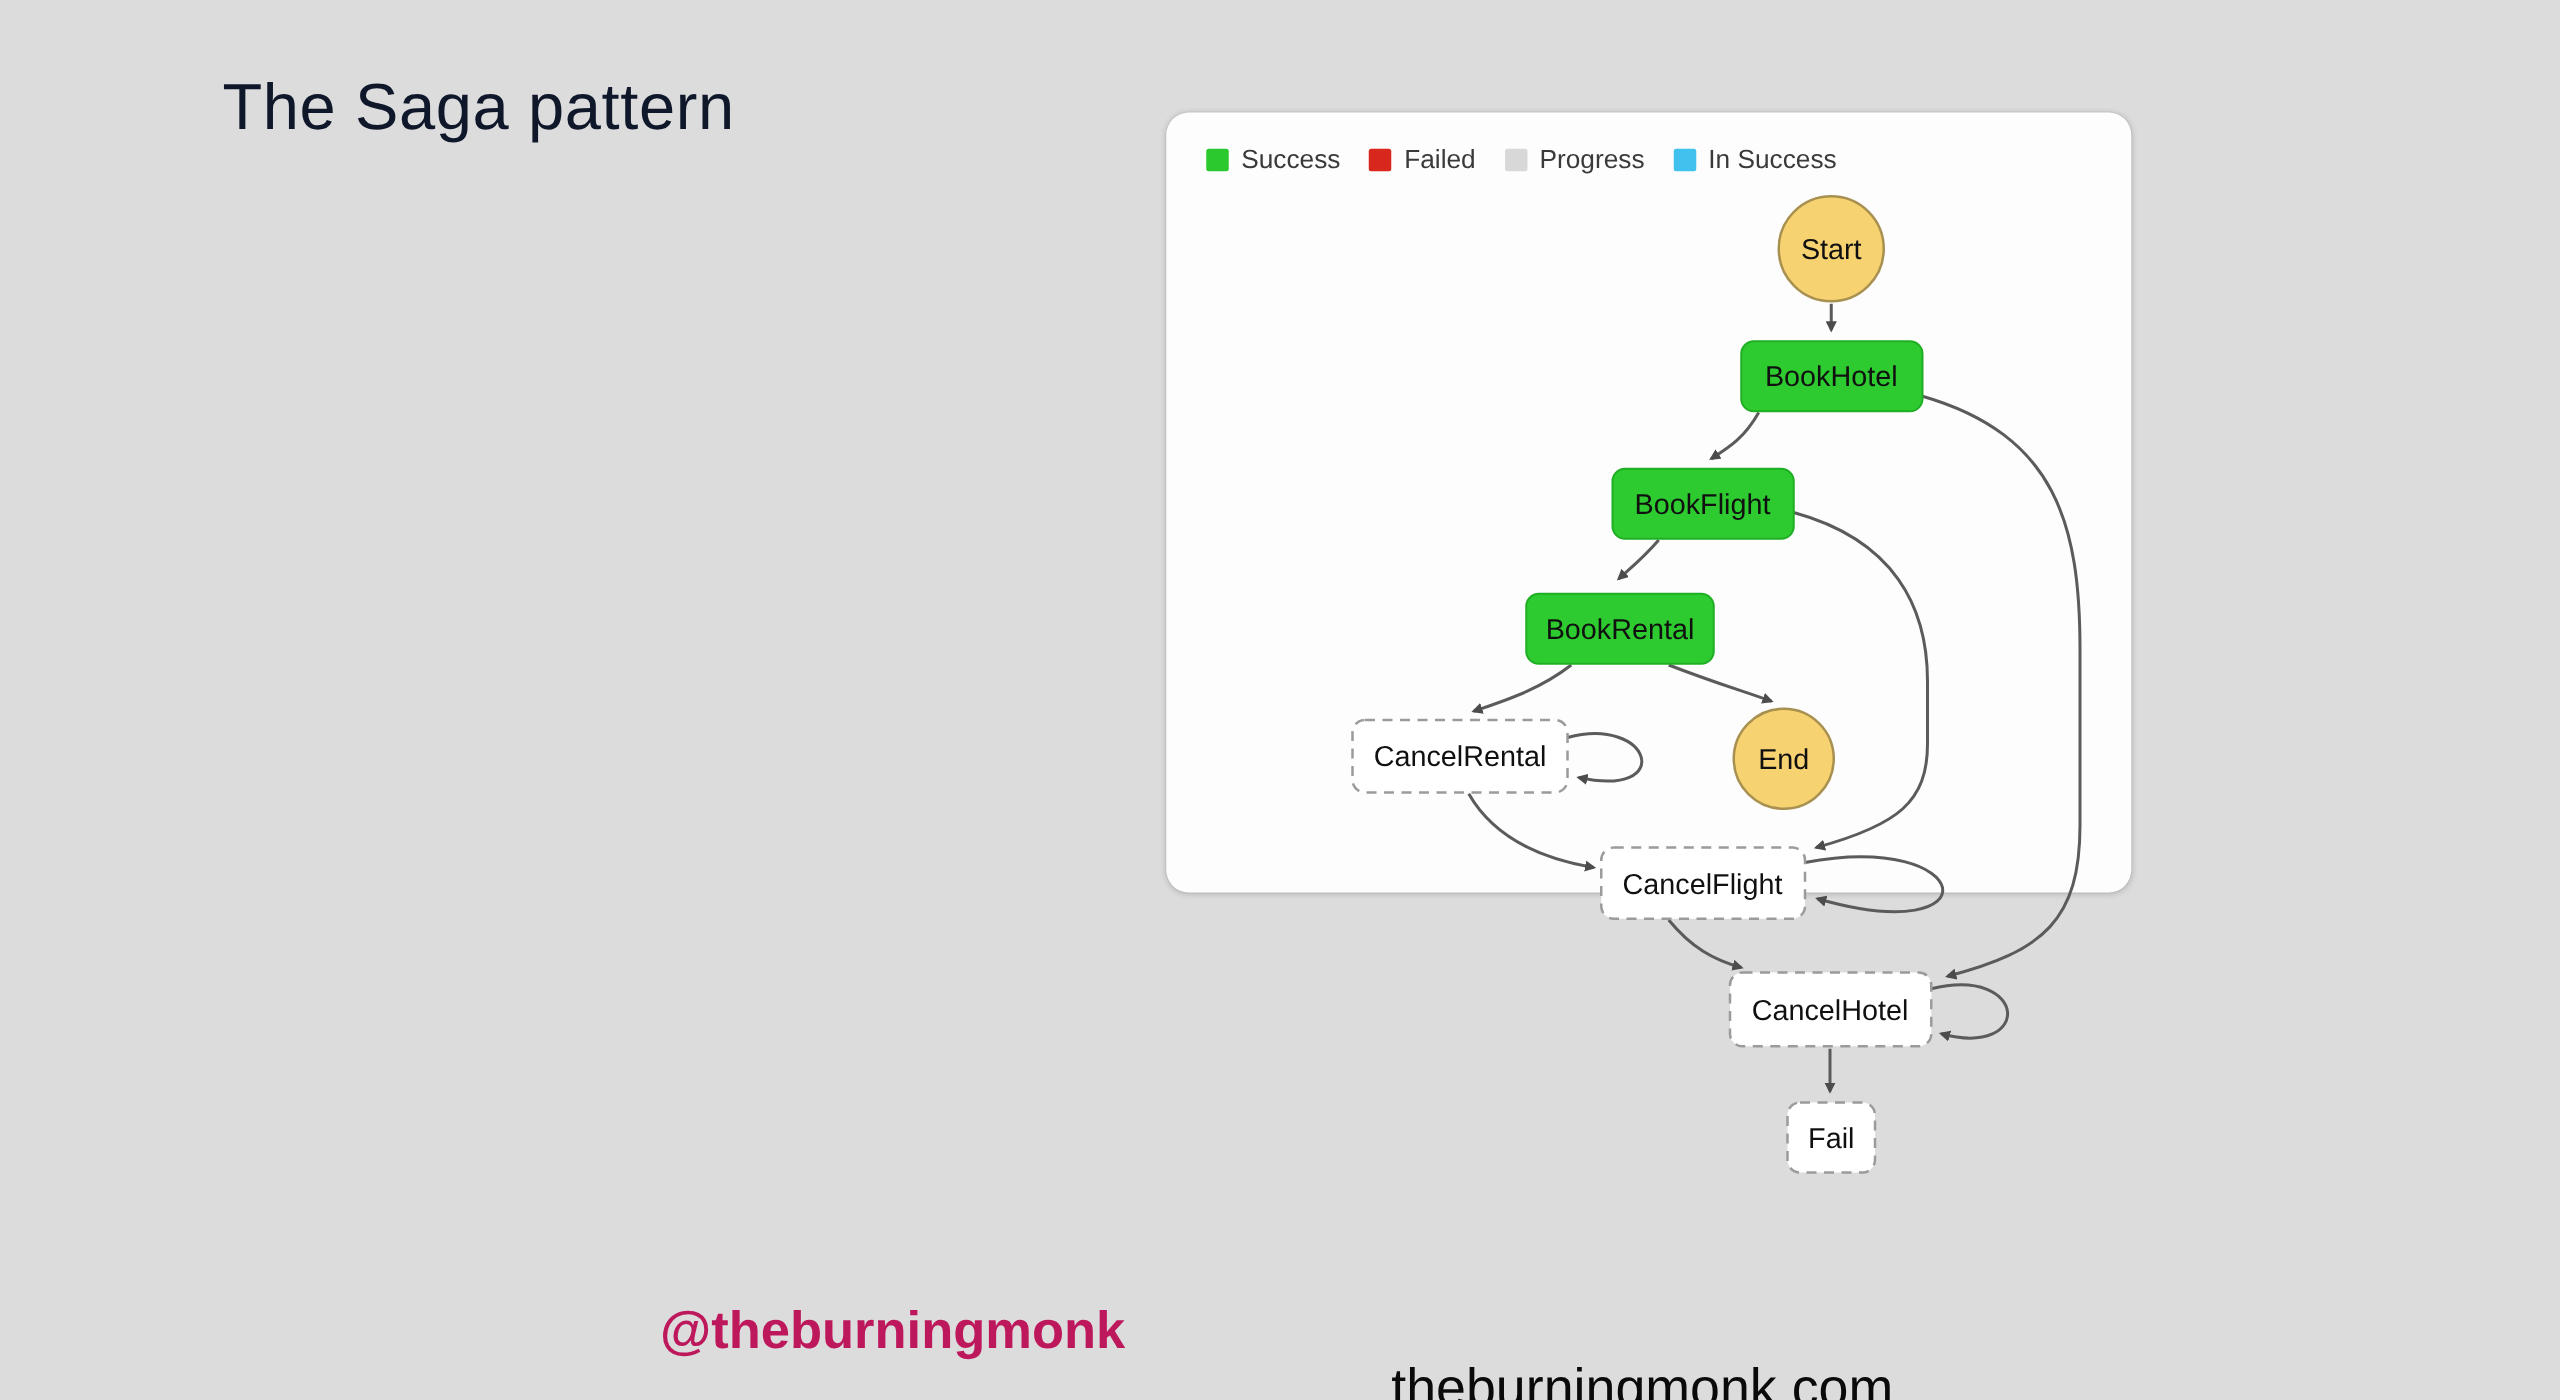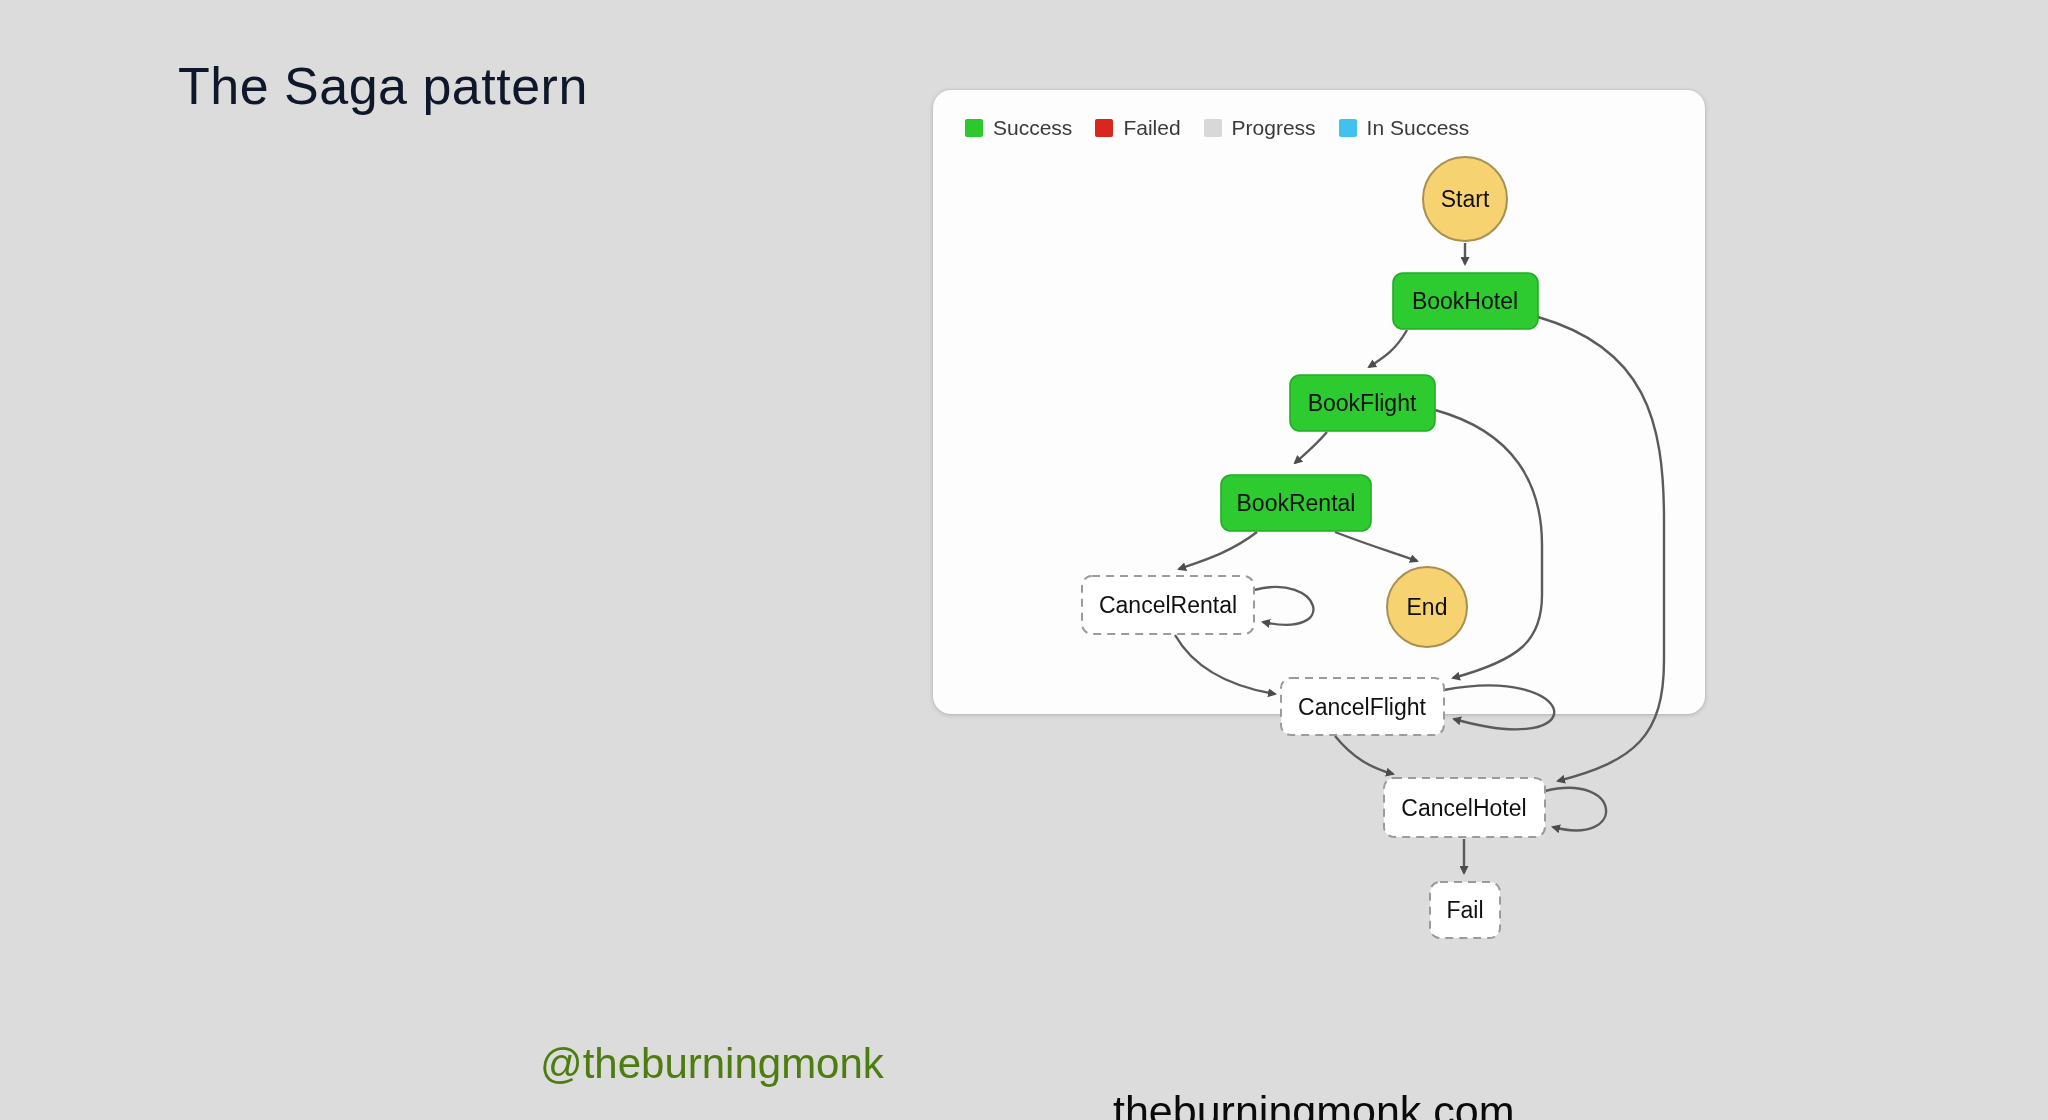--- a/index.html
+++ b/index.html
@@ -23,22 +23,22 @@
   }
   .legend-item{display:flex;align-items:center;gap:10px;font-size:21px;color:#3a3a3a}
   .swatch{width:18px;height:18px;border-radius:2px;display:inline-block;background:#ccc}
   .graph{position:absolute;inset:0;width:772px;height:884px}
   svg text{font-family:"Liberation Sans",sans-serif;font-size:23px;fill:#101010}
   .edge{fill:none;stroke-width:2.4px}
   .node-solid{stroke-width:1.6px}
   .node-dashed{stroke-width:2px;stroke-dasharray:8 6}
   .state-circle{stroke-width:2px}
   .footer-handle{
-    position:absolute;left:540px;top:1040px;
-    font-size:42px;color:#4d7c0f;
+    position:absolute;left:528px;top:1040px;
+    font-size:42px;color:#be185d;font-weight:bold;
   }
   .footer-link{
     position:absolute;left:1113px;top:1087px;
     font-size:43px;color:#0a0a0a;
     text-decoration:underline;text-underline-offset:7px;text-decoration-thickness:3px;
   }
 </style>
 </head>
 <body>
 

